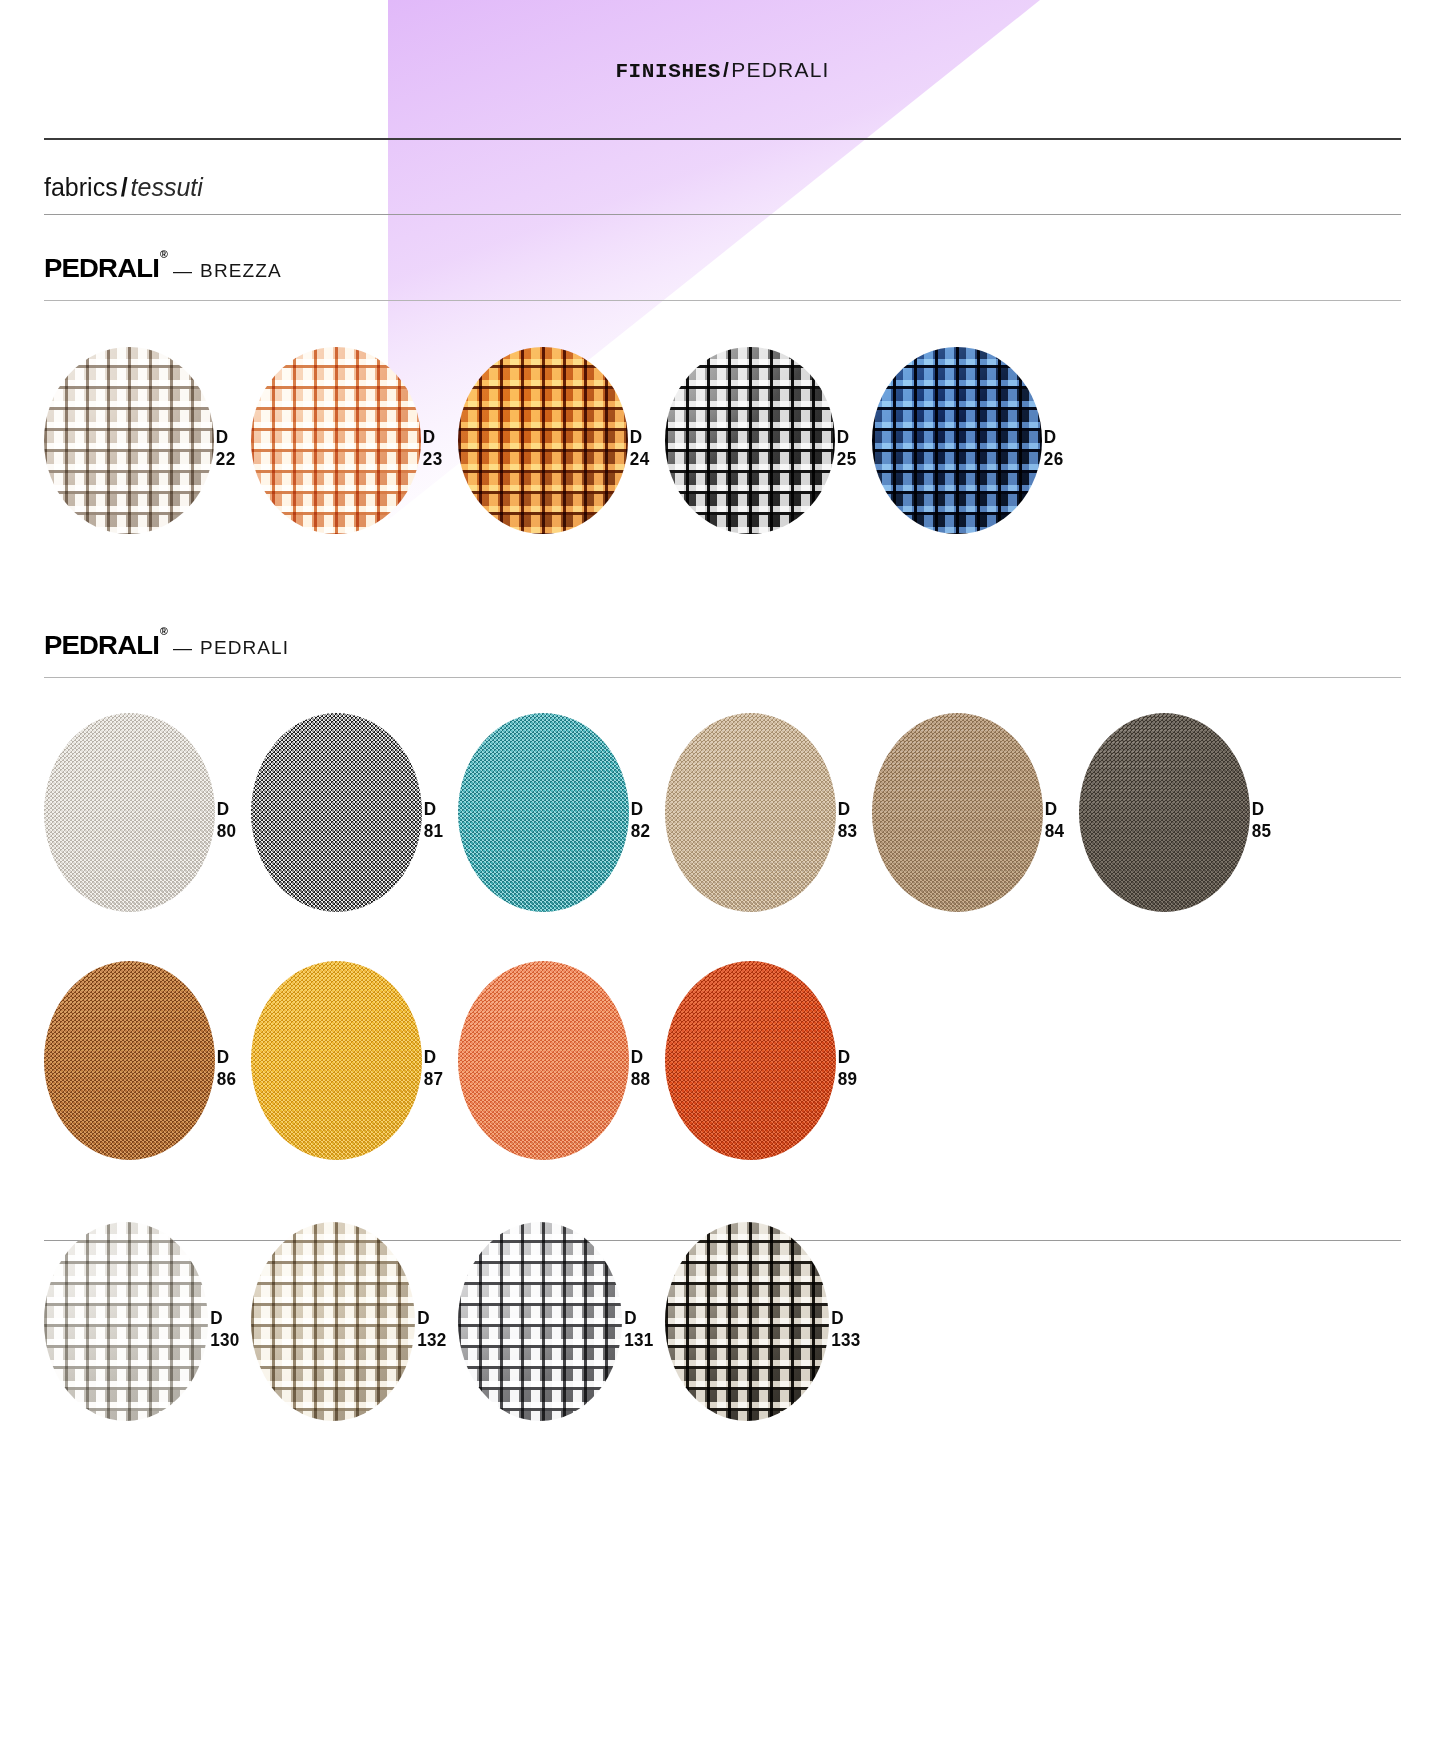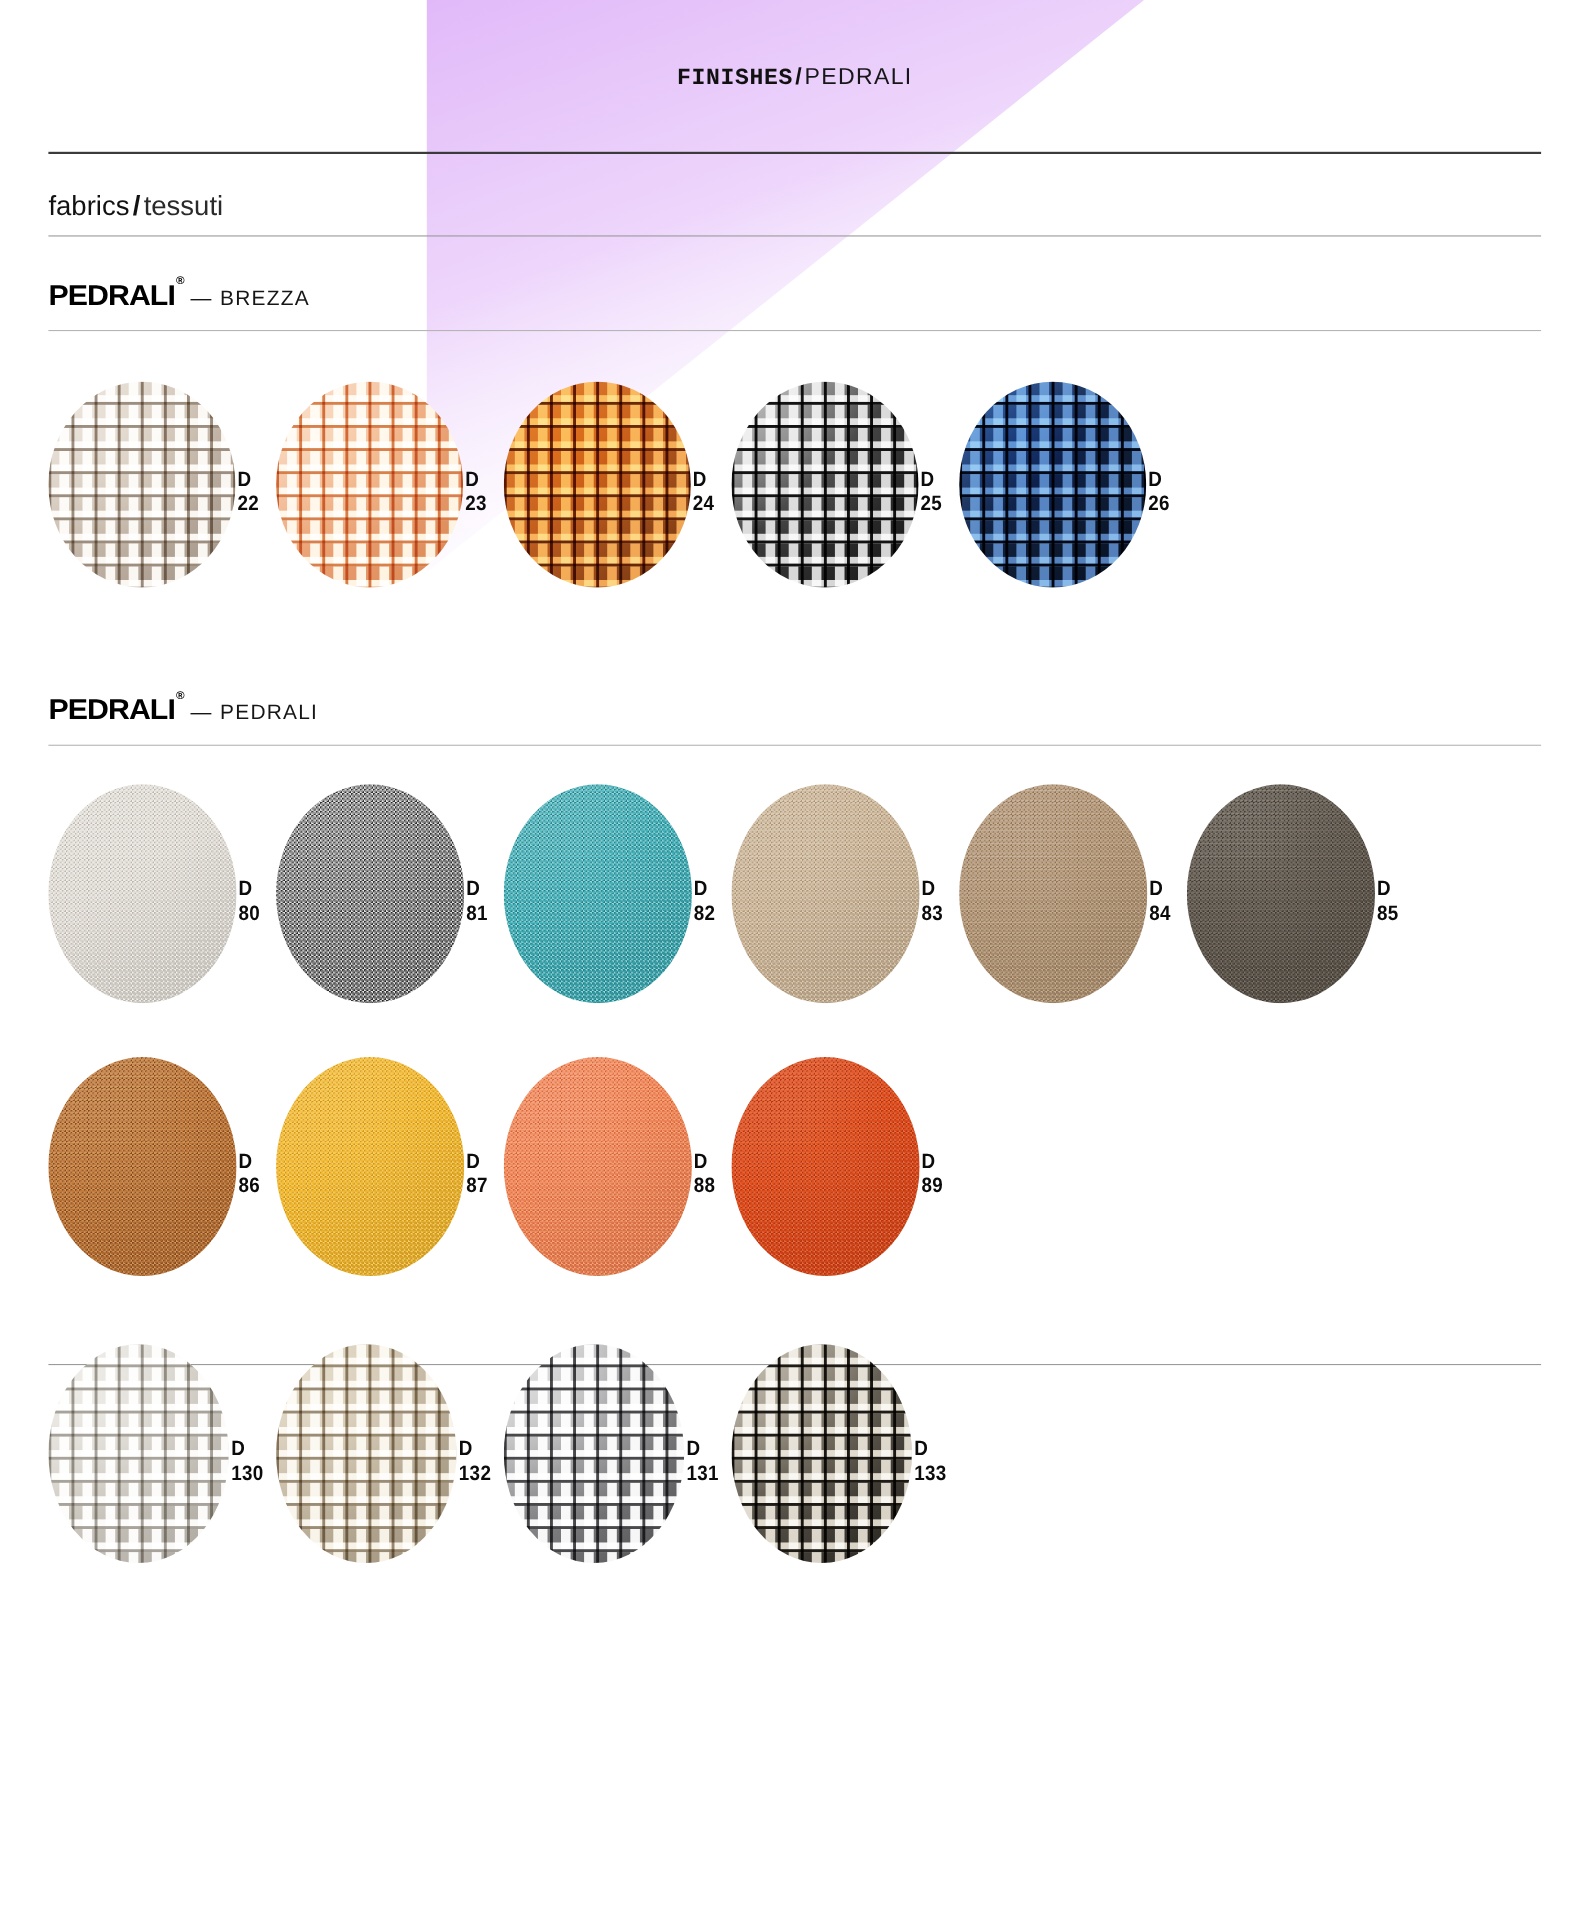--- a/index.html
+++ b/index.html
@@ -77,21 +77,21 @@
     position: absolute;
     left: 44px;
     top: 173px;
     font-size: 25px;
     color: #121212;
     z-index: 3;
     white-space: nowrap;
   }
   #fabrics-label .fl-strong { font-weight: 500; margin-top: 12px; }
   #fabrics-label .fl-sep { font-weight: 700; padding: 0 3px; }
-  #fabrics-label .fl-light { font-weight: 300; color: #2a2a2a; }
+  #fabrics-label .fl-light { font-weight: 300; color: #2a2a2a; font-style: italic; }
 
   
   .brand-row {
     position: absolute;
     left: 44px;
     display: flex;
     align-items: baseline;
     z-index: 3;
     white-space: nowrap;
   }

